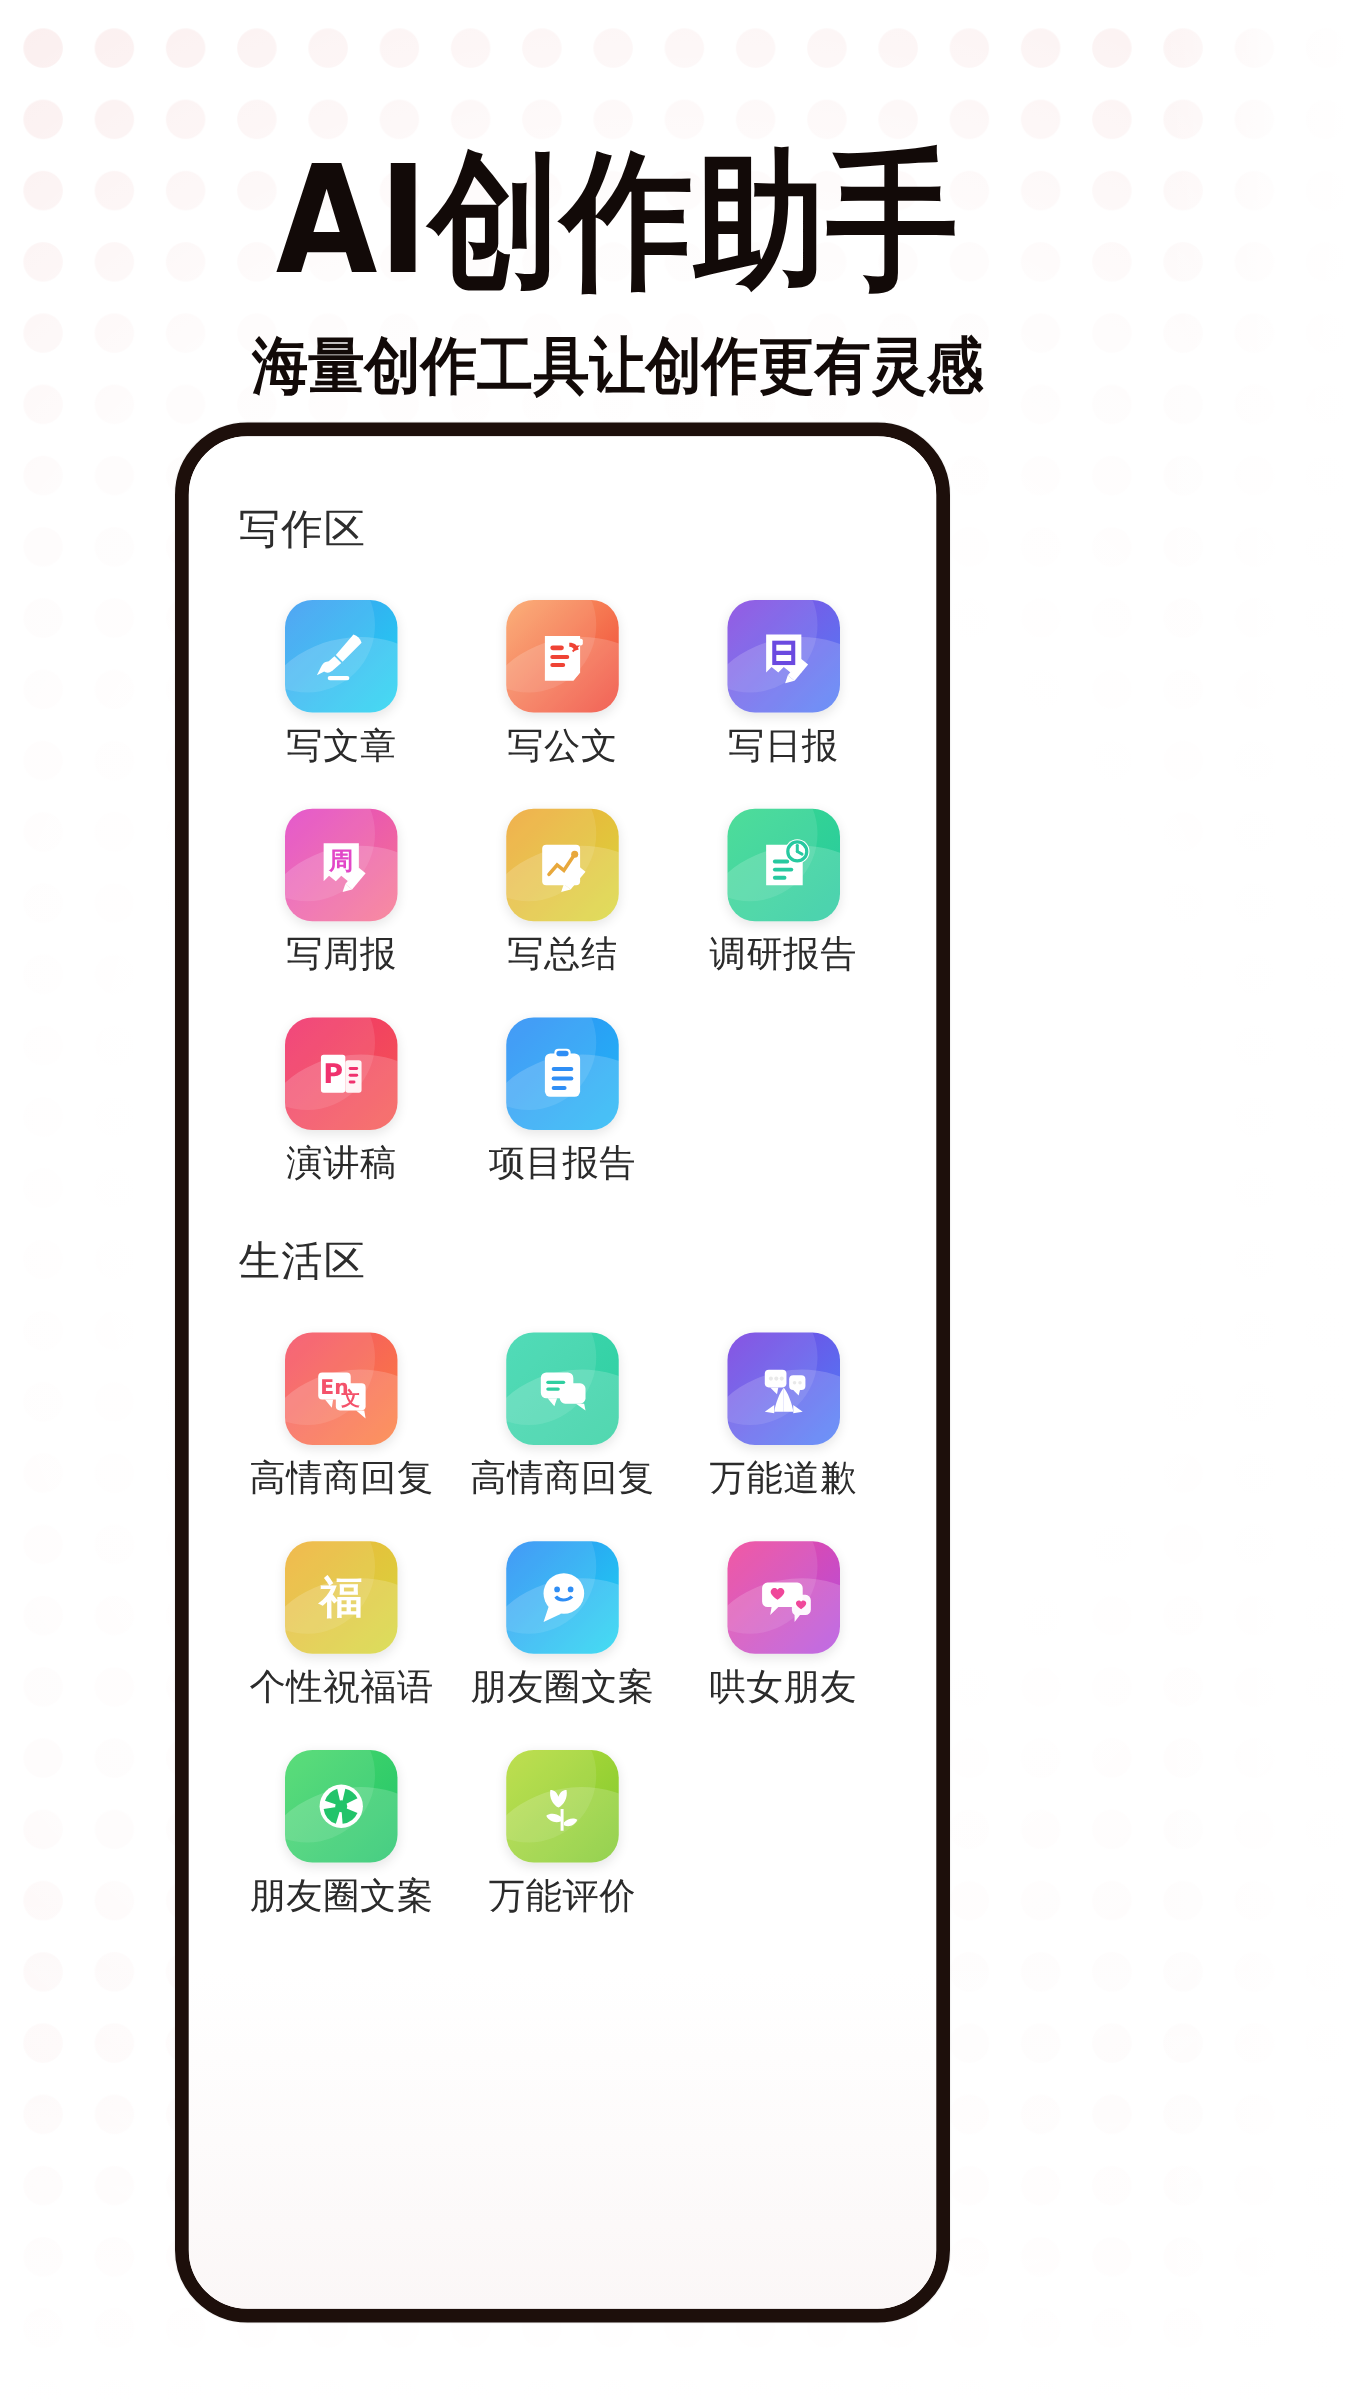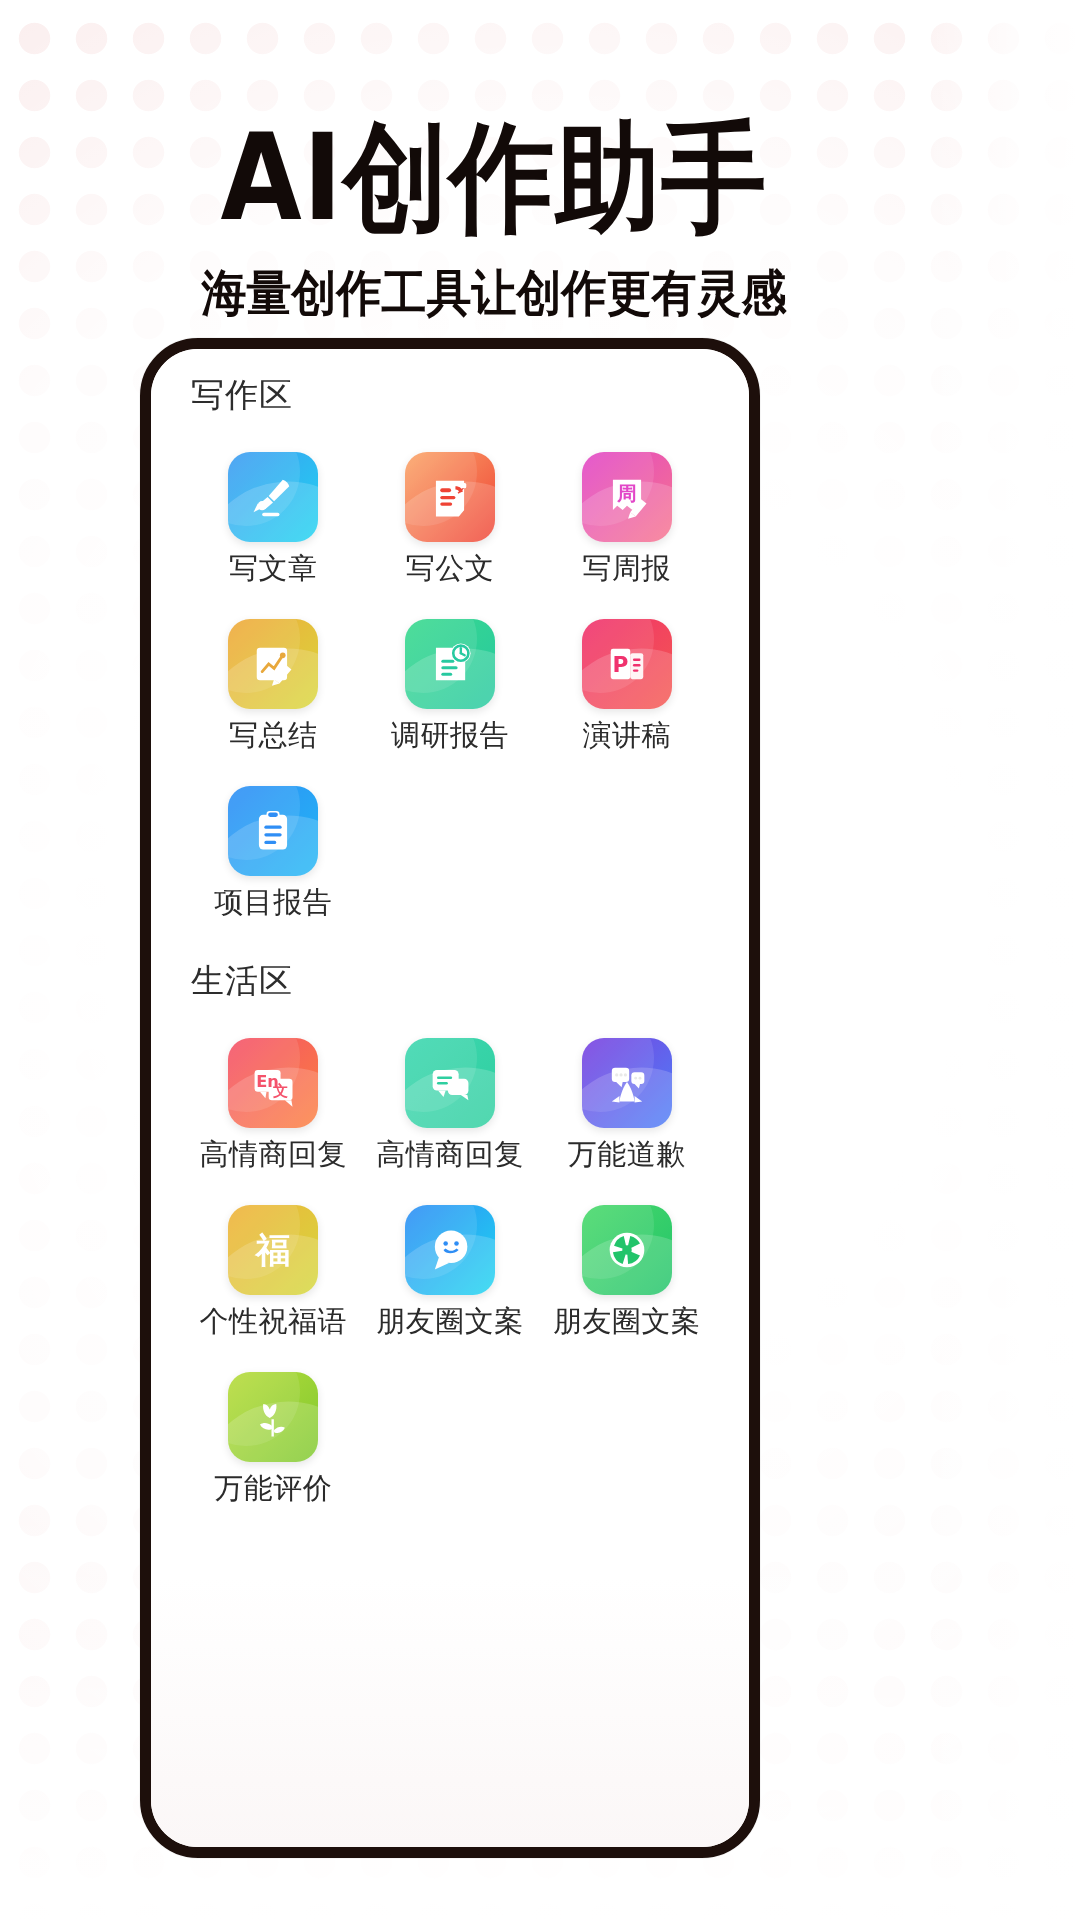--- a/index.html
+++ b/index.html
@@ -64,21 +64,21 @@
     border:11px solid #1d0f0b;
     border-radius:58px;
     background:#ffffff;
     overflow:hidden;
     z-index:6;
     box-shadow:0 0 0 1px rgba(0,0,0,0.04);
   }
   #phone-screen {
     position:absolute; inset:0;
     background:linear-gradient(to bottom, #ffffff 0%, #ffffff 82%, #fbf7f7 100%);
-    padding:24px 34px 0 34px;
+    padding:52px 34px 0 34px;
     overflow:hidden;
   }
   .section-title {
     font-size:33px;
     color:#2d2d2d;
     font-weight:400;
     margin-left:6px;
     margin-bottom:24px;
     letter-spacing:1px;
   }
@@ -176,20 +176,40 @@
                     <rect x="15" y="29" width="11" height="3" rx="1.5"></rect>
                     <path d="M29 14c4 0 6 2 7 5l-3 1c-1-2-2-3-4-3z"></path>
                     <path d="M31 20l6-6 1 1-6 6z"></path>
                   </g>
                   <rect x="34" y="11" width="5" height="5" rx="1.4" fill="#ffffff"></rect>
                 </svg>
               </div>
               <div class="tile-label">写公文</div>
             </div>
             <div class="tile">
+              <div class="tile-icon" style="background: linear-gradient(135deg, rgb(138, 74, 224) 0%, rgb(79, 126, 246) 100%);">
+                <span class="swirl2"></span>
+                <span class="swirl"></span>
+                <svg width="52" height="52" viewBox="0 0 48 48">
+                  <g fill="#ffffff">
+                    <path d="M11 8h26v28l-4-4-4 4-5-4-4 4-5-4-4 4z"></path>
+                  </g>
+                  <g fill="none" stroke="#6b4ae0" stroke-width="3">
+                    <rect x="17" y="14" width="14" height="15"></rect>
+                    <line x1="17" y1="21.5" x2="31" y2="21.5"></line>
+                  </g>
+                  <g fill="#ffffff">
+                    <path d="M37 26l5 4-10 12-5-4z"></path>
+                    <path d="M27 38l5 4-7 2z"></path>
+                  </g>
+                </svg>
+              </div>
+              <div class="tile-label">写日报</div>
+            </div>
+            <div class="tile">
               <div class="tile-icon" style="background: linear-gradient(135deg, rgb(226, 71, 200) 0%, rgb(246, 116, 140) 100%);">
                 <span class="swirl2"></span>
                 <span class="swirl"></span>
                 <svg width="52" height="52" viewBox="0 0 48 48">
                   <g fill="#ffffff">
                     <path d="M11 8h26v28l-4-4-4 4-5-4-4 4-5-4-4 4z"></path>
                   </g>
                   <text x="24" y="27" font-size="18" font-weight="bold" text-anchor="middle" fill="#e247c8" font-family="DejaVu Sans, sans-serif">周</text>
                   <g fill="#ffffff">
                     <path d="M37 26l5 4-10 12-5-4z"></path>
@@ -369,20 +389,37 @@
                     <path d="M14 30l-4 12 13-6z"></path>
                   </g>
                   <g fill="#2f8ef5">
                     <circle cx="20" cy="18" r="2.1"></circle>
                     <circle cx="30" cy="18" r="2.1"></circle>
                     <path d="M18 24c2 4 10 4 14 0l-2-1.5c-3 3-7 3-10 0z"></path>
                   </g>
                 </svg>
               </div>
               <div class="tile-label">朋友圈文案</div>
+            </div>
+            <div class="tile">
+              <div class="tile-icon" style="background: linear-gradient(135deg, rgb(240, 71, 154) 0%, rgb(177, 79, 224) 100%);">
+                <span class="swirl2"></span>
+                <span class="swirl"></span>
+                <svg width="52" height="52" viewBox="0 0 48 48">
+                  <g fill="#ffffff">
+                    <path d="M8 12h22a4 4 0 0 1 4 4v10a4 4 0 0 1-4 4H16l-6 6 1-6H8a4 4 0 0 1-4-4V16a4 4 0 0 1 4-4z" transform="translate(4,1)"></path>
+                    <path d="M30 22h10a4 4 0 0 1 4 4v7a4 4 0 0 1-4 4h-4l-4 5v-5a4 4 0 0 1-2-3.5V26a4 4 0 0 1 0-4z" opacity=".95"></path>
+                  </g>
+                  <g fill="#f0479a">
+                    <path d="M15 18c1.4-1.6 3.6-1.4 4.4.3.8-1.7 3-1.9 4.4-.3 1.6 1.9.3 4.5-4.4 7.6-4.7-3.1-6-5.7-4.4-7.6z"></path>
+                    <path d="M33.5 27c1-1.2 2.7-1 3.3.2.6-1.2 2.3-1.4 3.3-.2 1.2 1.4.2 3.4-3.3 5.7-3.5-2.3-4.5-4.3-3.3-5.7z"></path>
+                  </g>
+                </svg>
+              </div>
+              <div class="tile-label">哄女朋友</div>
             </div>
             <div class="tile">
               <div class="tile-icon" style="background: linear-gradient(135deg, rgb(74, 217, 107) 0%, rgb(34, 196, 106) 100%);">
                 <span class="swirl2"></span>
                 <span class="swirl"></span>
                 <svg width="52" height="52" viewBox="0 0 48 48">
                   <circle cx="24" cy="24" r="16" fill="#ffffff"></circle>
                   <g fill="#22c46a">
                     <path d="M24 24l12-6a14 14 0 0 0-9-7z"></path>
                     <path d="M24 24l1 13a14 14 0 0 0 11-8z"></path>

